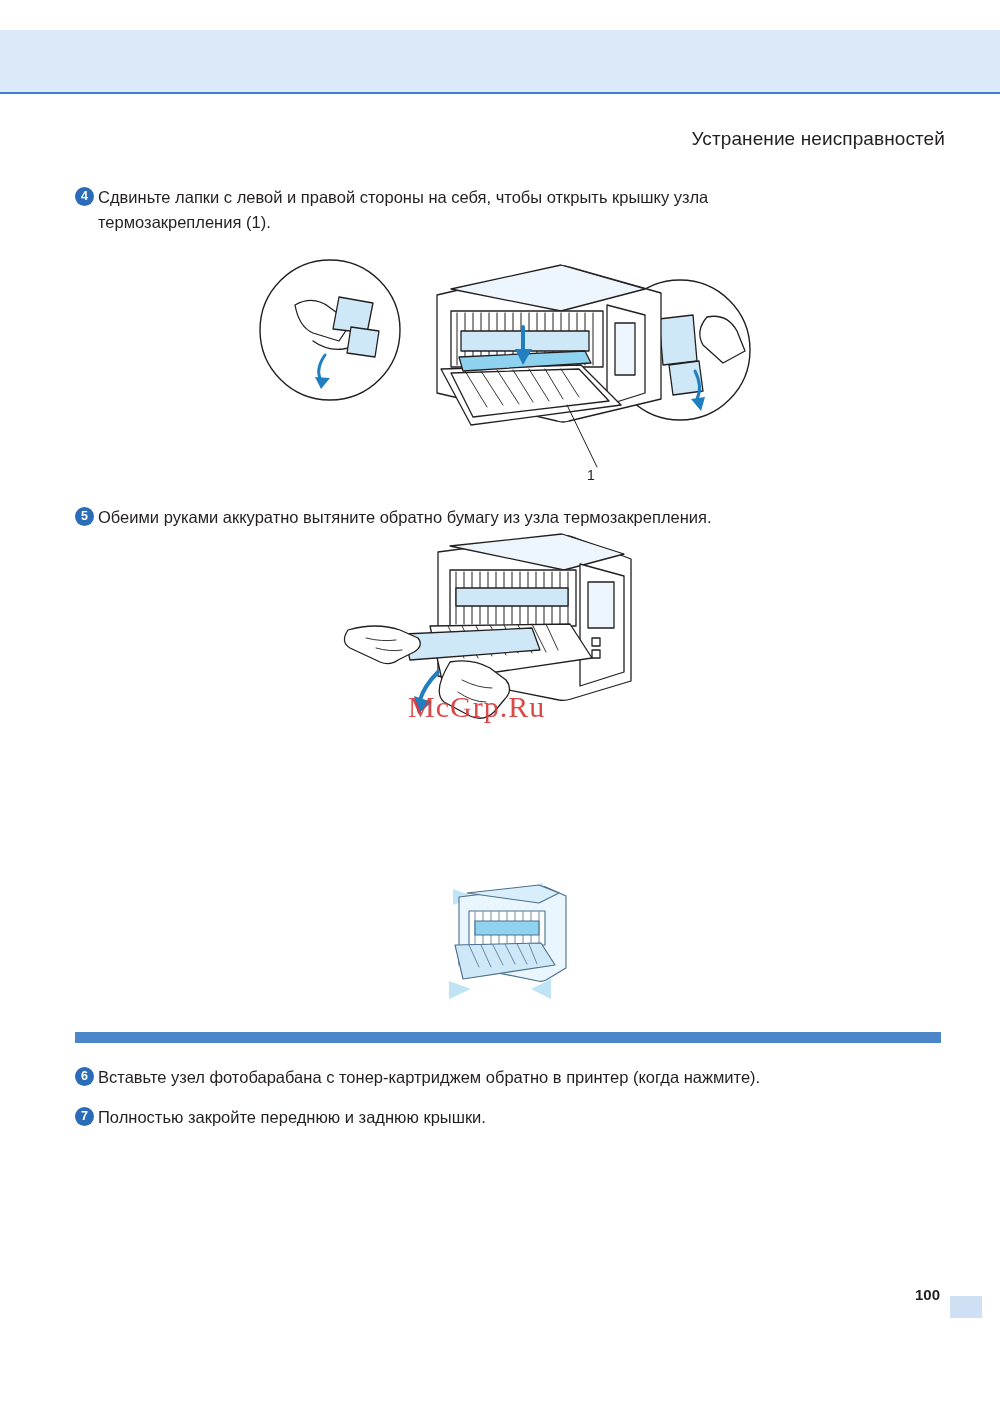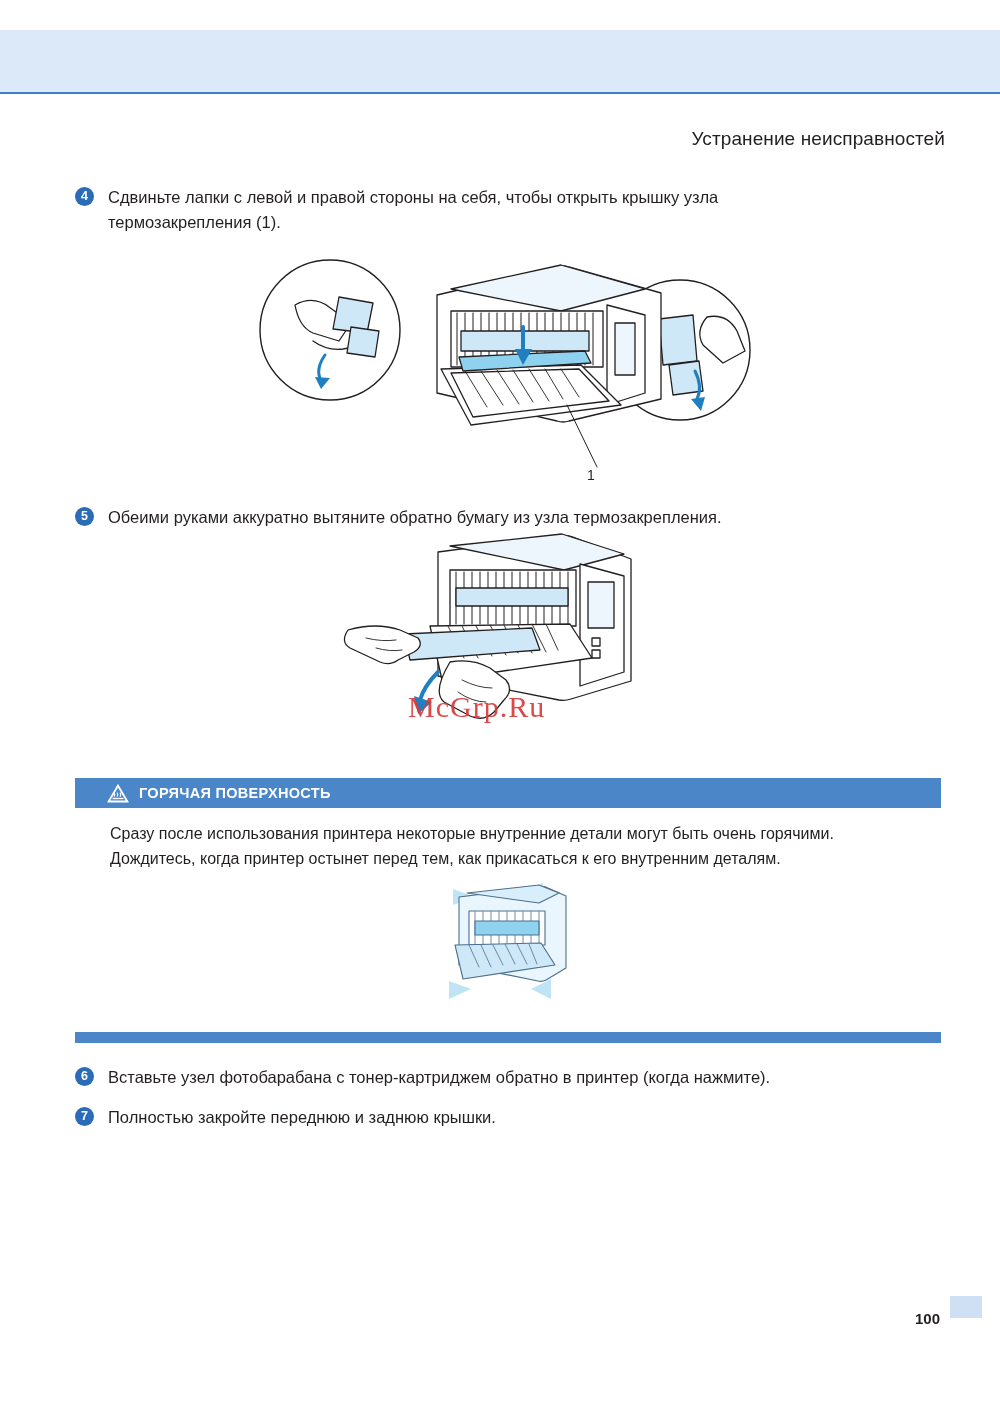--- a/index.html
+++ b/index.html
@@ -60,21 +60,21 @@
     border-radius: 50%;
     background: #2b6cb8;
     color: #ffffff;
     font-size: 12.5px;
     line-height: 19px;
     text-align: center;
     font-weight: bold;
     margin-top: 2px;
   }
   .step-text {
-    margin-left: 14px;
+    margin-left: 4px;
     font-size: 16.5px;
     line-height: 1.5;
     color: #231f20;
     max-width: 700px;
   }
 
   #step4 { left: 75px; top: 185px; }
   #step4 .step-text { max-width: 690px; }
   #step5 { left: 75px; top: 505px; }
   #step6 { left: 75px; top: 1065px; }
@@ -146,21 +146,21 @@
     color: #d93a3a;
     letter-spacing: 1px;
     opacity: .92;
     white-space: nowrap;
   }
 
   
   .page-number {
     position: absolute;
     right: 60px;
-    bottom: 88px;
+    bottom: 112px;
     font-size: 15px;
     font-weight: bold;
     color: #231f20;
   }
   .page-number-tab {
     position: absolute;
     right: 18px;
     bottom: 97px;
     width: 32px;
     height: 22px;
@@ -275,32 +275,20 @@
         <path d="M128 162 q14 10 28 10" stroke="#231f20" stroke-width=".9"></path>
 
         <path d="M108 142 q-14 14 -18 28" stroke="#1f7fc0" stroke-width="4"></path>
         <path d="M84 166 l4 18 14 -12z" fill="#1f7fc0" stroke="none"></path>
       </g>
     </svg>
   </div>
 
   <div class="watermark">McGrp.Ru</div>
 
-  <div class="warn-bar">
-    <span class="warn-icon">
-      <svg viewBox="0 0 22 19" width="22" height="19" xmlns="http://www.w3.org/2000/svg">
-        <path d="M11 1 L21 18 L1 18 Z" fill="#ffffff" stroke="#ffffff" stroke-width="1.2"></path>
-        <path d="M11 3.5 L18.7 16.6 L3.3 16.6 Z" fill="#4a86c8"></path>
-        <path d="M5.5 14.5 h11" stroke="#ffffff" stroke-width="1.4"></path>
-        <path d="M7 12.6 q1.4 -2 0 -4 M10 12.6 q1.4 -2 0 -4 M13 12.6 q1.4 -2 0 -4" stroke="#ffffff" stroke-width="1.1" fill="none"></path>
-      </svg>
-    </span>
-    <span class="warn-title">ГОРЯЧАЯ ПОВЕРХНОСТЬ</span>
-  </div>
-  <div class="warn-text">Сразу после использования принтера некоторые внутренние детали могут быть очень горячими. Дождитесь, когда принтер остынет перед тем, как прикасаться к его внутренним деталям.</div>
 
   <div class="fig" id="fig-hot-surface">
     <svg viewBox="0 0 160 135" width="160" height="135" xmlns="http://www.w3.org/2000/svg">
       <g fill="none" stroke="#4b6f8c" stroke-width="1.1" stroke-linejoin="round" stroke-linecap="round">
 
         <path d="M28 14 l22 8 -22 8z" fill="#bfe4f5" stroke="none"></path>
         <path d="M118 8 l-22 10 22 8z" fill="#bfe4f5" stroke="none"></path>
         <path d="M126 104 l-20 10 20 10z" fill="#bfe4f5" stroke="none"></path>
         <path d="M24 106 l22 8 -22 10z" fill="#bfe4f5" stroke="none"></path>
 

